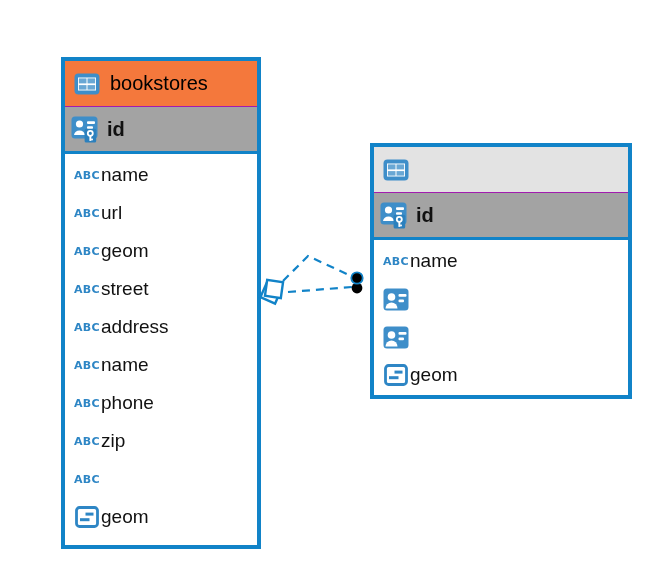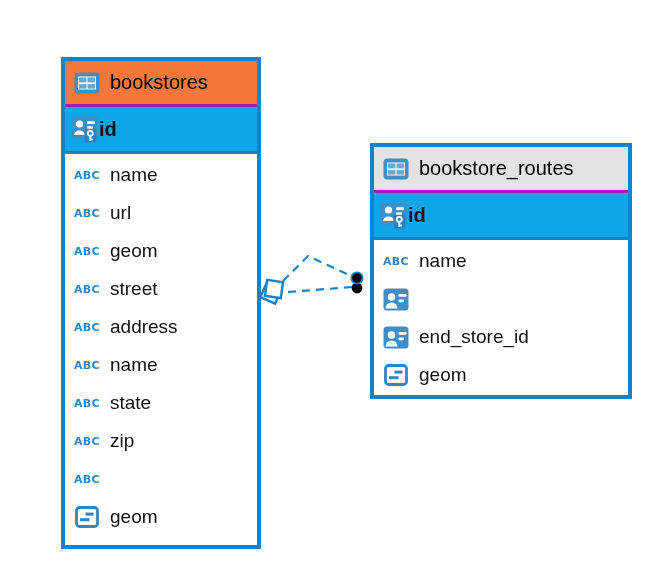--- a/index.html
+++ b/index.html
@@ -8,33 +8,33 @@
     font-family:"Liberation Sans","DejaVu Sans",sans-serif; color:#111;
   }
   .erd-table {
     position:absolute; box-sizing:border-box; background:#fff;
     border:4px solid #1183c8;
   }
   .erd-table.bookstores { left:61px; top:57px; width:200px; height:492px; }
   .erd-table.routes     { left:370px; top:143px; width:262px; height:256px; }
   .tbl-header {
     box-sizing:border-box; height:46px; display:flex; align-items:center;
-    gap:9px; padding-left:8px; border-bottom:3px solid #a21caf;
+    gap:9px; padding-left:8px; border-bottom:1px solid #a21caf;
     font-size:20px; color:#000;
   }
   .tbl-header.orange { background:#f4783c; }
   .tbl-header.gray   { background:#e3e3e3; }
   .pk-row {
     box-sizing:border-box; height:47px; display:flex; align-items:center;
-    gap:0; padding-left:6px; border-bottom:3px solid #1183c8;
-    font-size:20px; font-weight:700; background:#0ea5e9;
+    gap:8px; padding-left:6px; border-bottom:3px solid #1183c8;
+    font-size:20px; font-weight:700; background:#a3a3a3;
   }
   .col-list { padding-top:2px; }
   .col-row {
-    height:38px; display:flex; align-items:center; gap:9px; padding-left:8px;
+    height:38px; display:flex; align-items:center; padding-left:8px;
     font-size:19px; background:#fff;
   }
   .icon-box { display:flex; align-items:center; justify-content:center; width:28px; flex:0 0 28px; }
   .abc {
     width:28px; flex:0 0 28px; text-align:center;
     font-family:"DejaVu Sans",sans-serif; font-size:11px; font-weight:800;
     color:#2e86c5; letter-spacing:0.4px;
   }
   .relationship-layer { position:absolute; left:253px; top:238px; width:130px; height:76px; }
 </style>
@@ -95,21 +95,21 @@
       <div class="col-row">
         <span class="abc">ABC</span>
         <span>address</span>
       </div>
       <div class="col-row">
         <span class="abc">ABC</span>
         <span>name</span>
       </div>
       <div class="col-row">
         <span class="abc">ABC</span>
-        <span>state</span>
+        <span>phone</span>
       </div>
       <div class="col-row">
         <span class="abc">ABC</span>
         <span>zip</span>
       </div>
       <div class="col-row">
         <span class="abc">ABC</span>
       </div>
       <div class="col-row">
         <span class="icon-box">
@@ -129,21 +129,20 @@
       <span class="icon-box">
         <svg width="26" height="22" viewBox="0 0 26 22">
           <rect x="0.5" y="0.5" width="25" height="21" rx="4" fill="#3e8ec9"></rect>
           <rect x="4" y="4.5" width="18" height="13" fill="#ffffff"></rect>
           <rect x="4.9" y="5.4" width="7.6" height="5" fill="#69a7d4"></rect>
           <rect x="13.5" y="5.4" width="7.6" height="5" fill="#69a7d4"></rect>
           <rect x="4.9" y="12.1" width="7.6" height="4.5" fill="#69a7d4"></rect>
           <rect x="13.5" y="12.1" width="7.6" height="4.5" fill="#69a7d4"></rect>
         </svg>
       </span>
-      <span>bookstore_routes</span>
     </div>
 
     <div class="pk-row">
       <span class="icon-box">
         <svg width="28" height="27" viewBox="0 0 28 27">
           <rect x="0.5" y="0.5" width="26" height="22" rx="3.5" fill="#3e8ec9"></rect>
           <circle cx="8.5" cy="8" r="3.6" fill="#fff"></circle>
           <path d="M3 19 a5.6 5.6 0 0 1 11 0 z" fill="#fff"></path>
           <rect x="16" y="5.3" width="8" height="2.7" rx="1" fill="#fff"></rect>
           <rect x="16" y="10.3" width="6" height="2.7" rx="1" fill="#fff"></rect>
@@ -175,21 +174,20 @@
       <div class="col-row">
         <span class="icon-box">
           <svg width="26" height="23" viewBox="0 0 26 23">
             <rect x="0.5" y="0.5" width="25" height="22" rx="3.5" fill="#3e8ec9"></rect>
             <circle cx="8.5" cy="9" r="3.8" fill="#fff"></circle>
             <path d="M2.5 20.5 a6 6 0 0 1 12 0 z" fill="#fff"></path>
             <rect x="15.5" y="6" width="8" height="2.8" rx="1" fill="#fff"></rect>
             <rect x="15.5" y="11.5" width="5.5" height="2.8" rx="1" fill="#fff"></rect>
           </svg>
         </span>
-        <span>end_store_id</span>
       </div>
       <div class="col-row">
         <span class="icon-box">
           <svg width="24" height="22" viewBox="0 0 24 22">
             <rect x="1.5" y="1.5" width="21" height="19" rx="3" fill="#fff" stroke="#2e86c5" stroke-width="2.8"></rect>
             <rect x="10.5" y="6.6" width="8" height="3" fill="#2e86c5"></rect>
             <rect x="5" y="12.2" width="9.5" height="3" fill="#2e86c5"></rect>
           </svg>
         </span>
         <span>geom</span>

